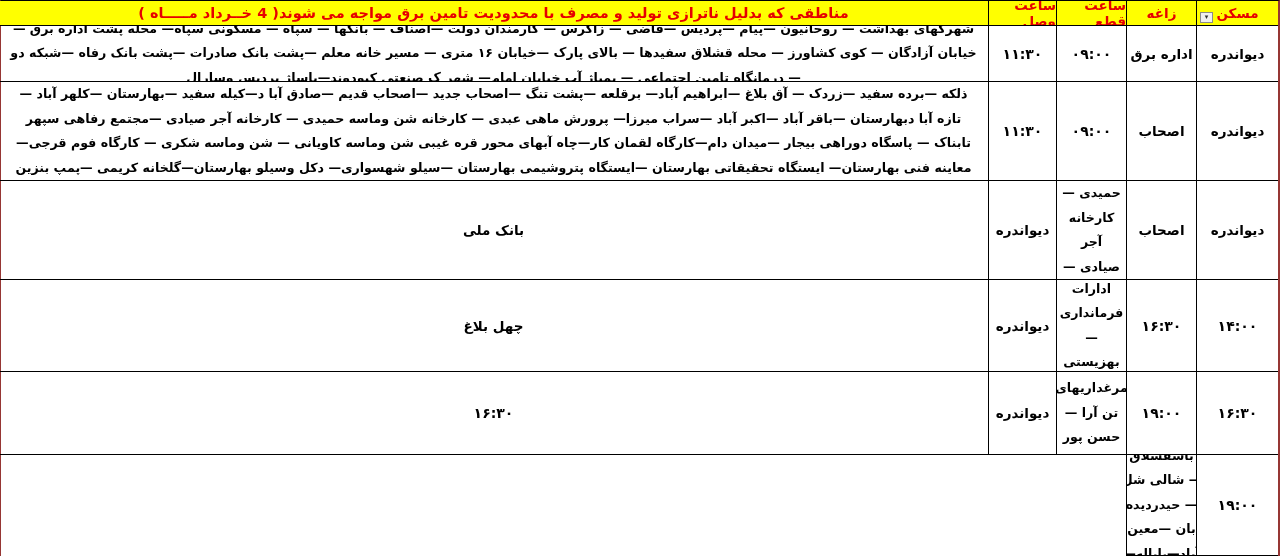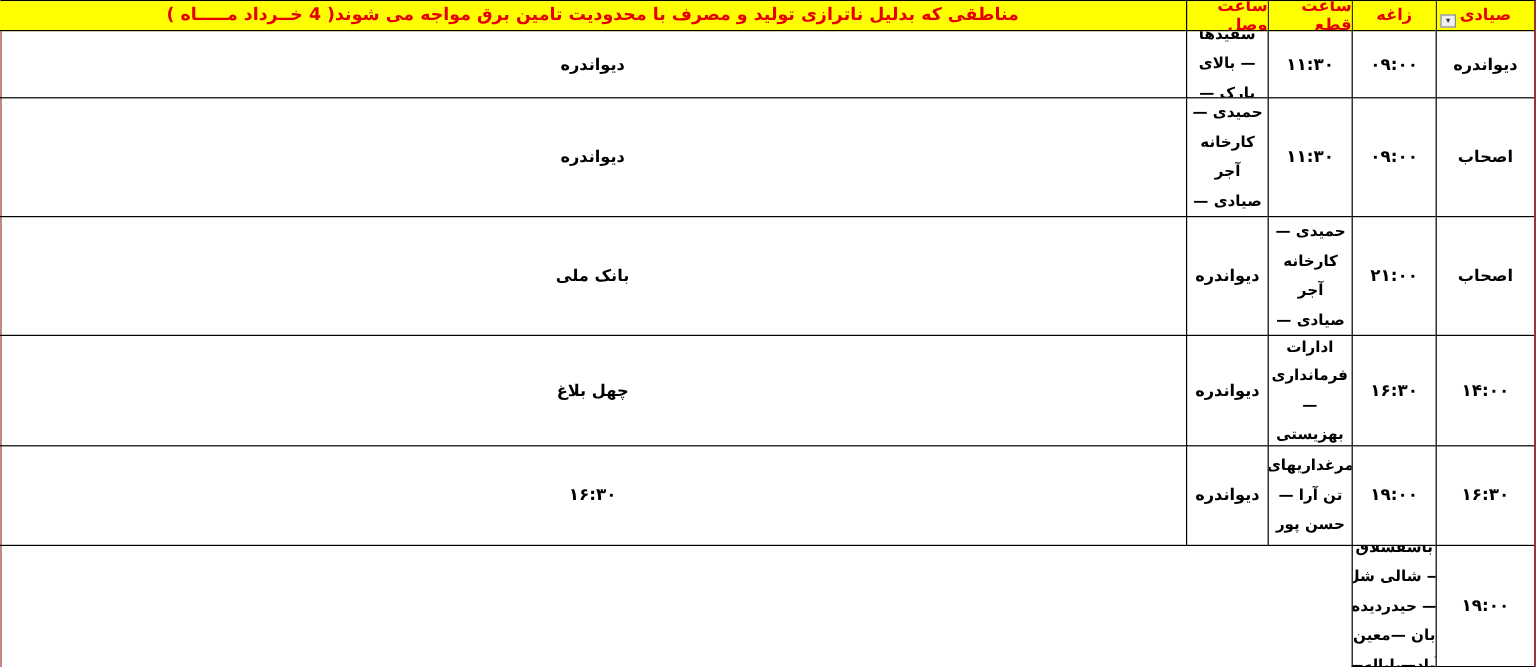--- a/index.html
+++ b/index.html
@@ -57,38 +57,41 @@
     font-size:7px;color:#333;line-height:1;
     font-weight:normal;
   }
 </style>
 </head>
 <body>
 
 <div class="sheet">
 
   <div class="cell hdr name">
-    <span>صیادی</span>
+    <span>مسکن</span>
     <span class="filter-btn">▾</span>
   </div>
   <div class="cell hdr name">
     <span>زاغه</span>
   </div>
   <div class="cell hdr name">
     <span>ساعت قطع</span>
   </div>
   <div class="cell hdr name">
     <span>ساعت وصل</span>
   </div>
   <div class="cell hdr title-cell">
     <span>مناطقی که بدلیل ناترازی تولید و مصرف با محدودیت تامین برق مواجه می شوند( 4 خــرداد مـــــاه )</span>
   </div>
 
   <div class="cell name">
       <span>دیواندره</span>
+    </div>
+  <div class="cell name">
+      <span>اداره برق</span>
     </div>
   <div class="cell time">
       <span>۰۹:۰۰</span>
     </div>
   <div class="cell time">
       <span>۱۱:۳۰</span>
     </div>
   <div class="cell areas">
       <span>شهرکهای بهداشت — روحانیون —پیام —پردیس —قاضی — زاگرس — کارمندان دولت —اصناف — بانکها — سپاه — مسکونی سپاه— محله پشت اداره برق —خیابان آزادگان — کوی کشاورز — محله قشلاق سفیدها — بالای پارک —خیابان ۱۶ متری — مسیر خانه معلم —پشت بانک صادرات —پشت بانک رفاه —شبکه دو — درمانگاه تامین اجتماعی — پمپاژ آب خیابان امام— شهر ک صنعتی کبودوند—پاساژ پردیس وسارال</span>
     </div>
@@ -107,23 +110,20 @@
     </div>
   <div class="cell areas">
       <span>روستاهای غیبی سور —قره غیبی — کوله—زاغه سفلی —زاغه علیا—احمد آباد—محموده —اله دره —اله دره علیا —اله دره سفلی —قلاته رشکه —افراسیاب —ذلکه —برده سفید —زردک — آق بلاغ —ابراهیم آباد— برقلعه —پشت تنگ —اصحاب جدید —اصحاب قدیم —صادق آبا د—کیله سفید —بهارستان —کلهر آباد — تازه آبا دبهارستان —باقر آباد —اکبر آباد —سراب میرزا— پرورش ماهی عبدی — کارخانه شن وماسه حمیدی — کارخانه آجر صیادی —مجتمع رفاهی سپهر تابناک — پاسگاه دوراهی بیجار —میدان دام—کارگاه لقمان کار—چاه آبهای محور قره غیبی شن وماسه کاویانی — شن وماسه شکری — کارگاه فوم قرجی— معاینه فنی بهارستان— ایستگاه تحقیقاتی بهارستان —ایستگاه پتروشیمی بهارستان —سیلو شهسواری— دکل وسیلو بهارستان—گلخانه کریمی —پمپ بنزین شیخ احمدی—مرغداری ها و چاه آبهای مسیر پل نساره تا باقر آباد (جاد ه سنندج)</span>
     </div>
 
   <div class="cell name">
       <span>دیواندره</span>
     </div>
   <div class="cell name">
       <span>اصحاب</span>
-    </div>
-  <div class="cell time">
-      <span>۲۱:۰۰</span>
     </div>
   <div class="cell areas">
       <span>روستاهای غیبی سور —قره غیبی — کوله—زاغه سفلی —زاغه علیا—احمد آباد—محموده —اله دره —اله دره علیا —اله دره سفلی —قلاته رشکه —افراسیاب —ذلکه —برده سفید —زردک — آق بلاغ —ابراهیم آباد— برقلعه —پشت تنگ —اصحاب جدید —اصحاب قدیم —صادق آبا د—کیله سفید —بهارستان —کلهر آباد — تازه آبا دبهارستان —باقر آباد —اکبر آباد —سراب میرزا— پرورش ماهی عبدی — کارخانه شن وماسه حمیدی — کارخانه آجر صیادی —مجتمع رفاهی سپهر تابناک — پاسگاه دوراهی بیجار —میدان دام—کارگاه لقمان کار—چاه آبهای محور قره غیبی شن وماسه کاویانی — شن وماسه شکری — کارگاه فوم قرجی— معاینه فنی بهارستان— ایستگاه تحقیقاتی بهارستان —ایستگاه پتروشیمی بهارستان —سیلو شهسواری— دکل وسیلو بهارستان—گلخانه کریمی —پمپ بنزین شیخ احمدی—مرغداری ها و چاه آبهای مسیر پل نساره تا باقر آباد (جاد ه سنندج)</span>
     </div>
 
   <div class="cell name">
       <span>دیواندره</span>
     </div>
   <div class="cell name">
       <span>بانک ملی</span>

